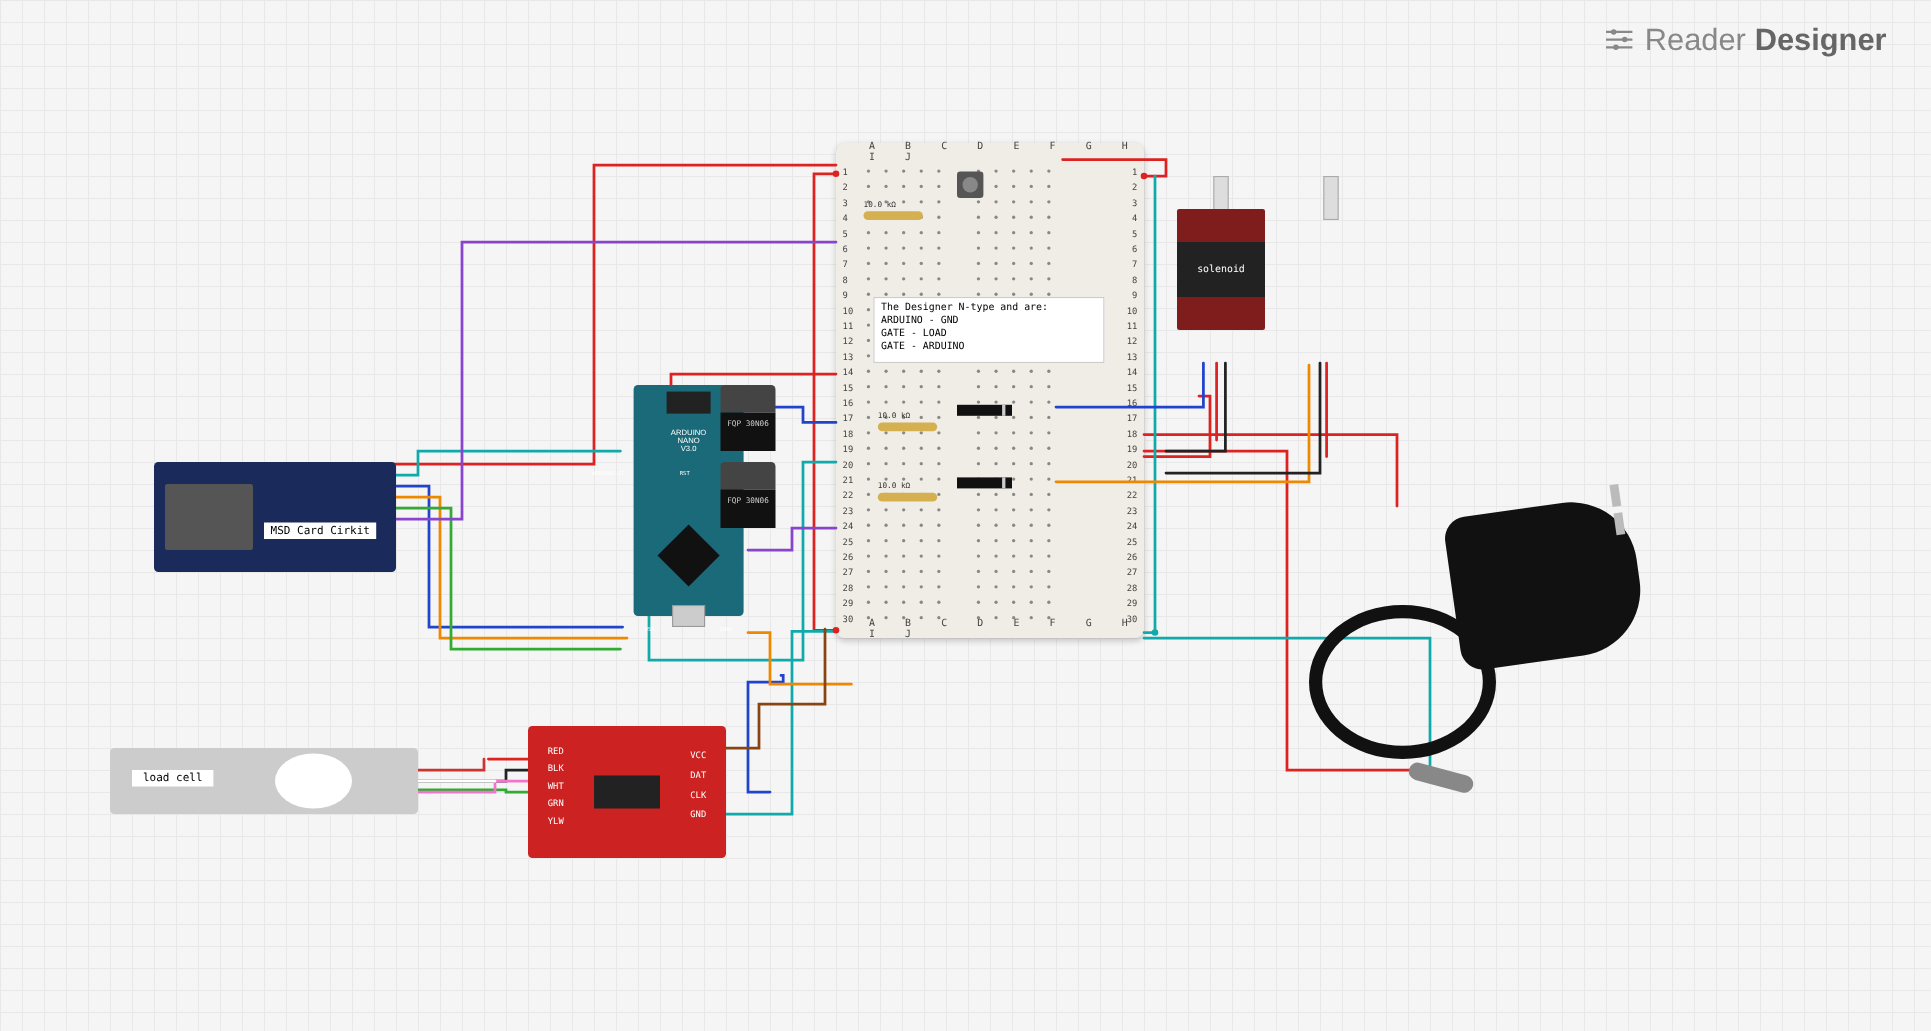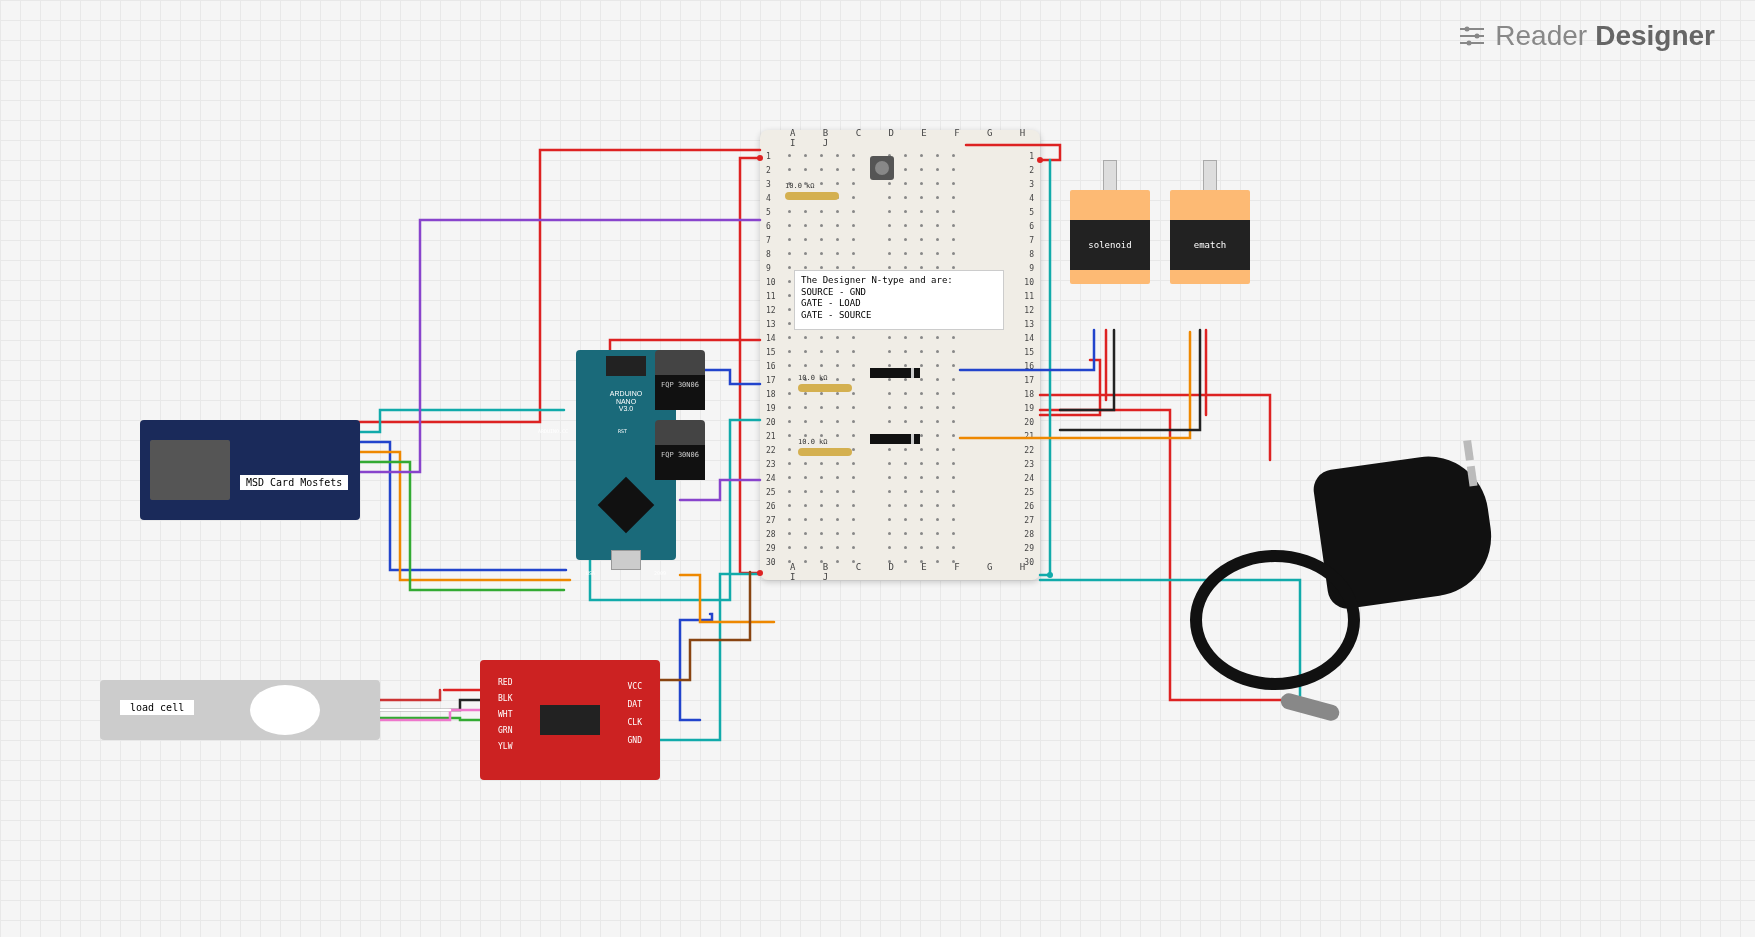--- a/index.html
+++ b/index.html
@@ -258,22 +258,22 @@
     top: -30px;
     left: 50%;
     transform: translateX(-50%);
     width: 14px;
     height: 40px;
     background: #ddd;
     border: 1px solid #aaa;
   }
   .solenoid-body {
     width: 80px;
-    height: 94px;
-    background: #fdba74;
+    height: 110px;
+    background: #7f1d1d;
     border-radius: 2px;
     position: relative;
   }
   .solenoid-band {
     position: absolute;
     top: 30px;
     width: 80px;
     height: 50px;
     background: #222;
     color: #fff;
@@ -832,42 +832,42 @@
     <div class="bb-grid-dot" style="left: 76px; top: 430px;"></div>
     <div class="bb-grid-dot" style="left: 92px; top: 430px;"></div>
     <div class="bb-grid-dot" style="left: 128px; top: 430px;"></div>
     <div class="bb-grid-dot" style="left: 144px; top: 430px;"></div>
     <div class="bb-grid-dot" style="left: 160px; top: 430px;"></div>
     <div class="bb-grid-dot" style="left: 176px; top: 430px;"></div>
     <div class="bb-grid-dot" style="left: 192px; top: 430px;"></div>
   </div>
 <div class="bb-note">
   <div>The Designer N-type and are:</div>
-  <div>SOURCE - GND</div>
+  <div>ARDUINO - GND</div>
   <div>GATE - LOAD</div>
-  <div>GATE - SOURCE</div>
+  <div>GATE - ARDUINO</div>
 </div>
 
 <div class="arduino">
   <div class="arduino-label">
     <div>ARDUINO</div>
     <div>NANO</div>
     <div>V3.0</div>
   </div>
   <div class="arduino-chip"></div>
   <div class="arduino-usb"></div>
   <div class="arduino-pin-label" style="left:-38px; top:78px;">ARDUINO.CC</div>
   <div class="arduino-pin-label" style="left:42px; top:78px;">RST</div>
   <div class="arduino-pin-label" style="left:10px; bottom:-16px;">USA</div>
   <div class="arduino-pin-label" style="right:10px; bottom:-16px;">2009</div>
 </div>
 
 <div class="sd-reader">
   <div class="sd-slot"></div>
-  <div class="sd-label">MSD Card Mosfets</div>
+  <div class="sd-label">MSD Card Cirkit</div>
 </div>
 
 <div class="hx711">
   <div class="hx711-chip"></div>
   <div class="hx711-pin" style="left:18px; top:18px;">RED</div>
   <div class="hx711-pin" style="left:18px; top:34px;">BLK</div>
   <div class="hx711-pin" style="left:18px; top:50px;">WHT</div>
   <div class="hx711-pin" style="left:18px; top:66px;">GRN</div>
   <div class="hx711-pin" style="left:18px; top:82px;">YLW</div>
   <div class="hx711-pin" style="right:18px; top:22px;">VCC</div>
@@ -907,23 +907,20 @@
 
 <div class="solenoid" style="left:1070px; top:190px;">
   <div class="solenoid-plunger"></div>
   <div class="solenoid-body">
     <div class="solenoid-band">solenoid</div>
   </div>
 </div>
 
 <div class="solenoid" style="left:1170px; top:190px;">
   <div class="solenoid-plunger"></div>
-  <div class="solenoid-body">
-    <div class="solenoid-band">ematch</div>
-  </div>
 </div>
 
 <div class="adapter">
   <div class="adapter-body">
     <div class="adapter-prongs">
       <div class="adapter-prong"></div>
       <div class="adapter-prong"></div>
     </div>
   </div>
   <div class="adapter-cable"></div>

